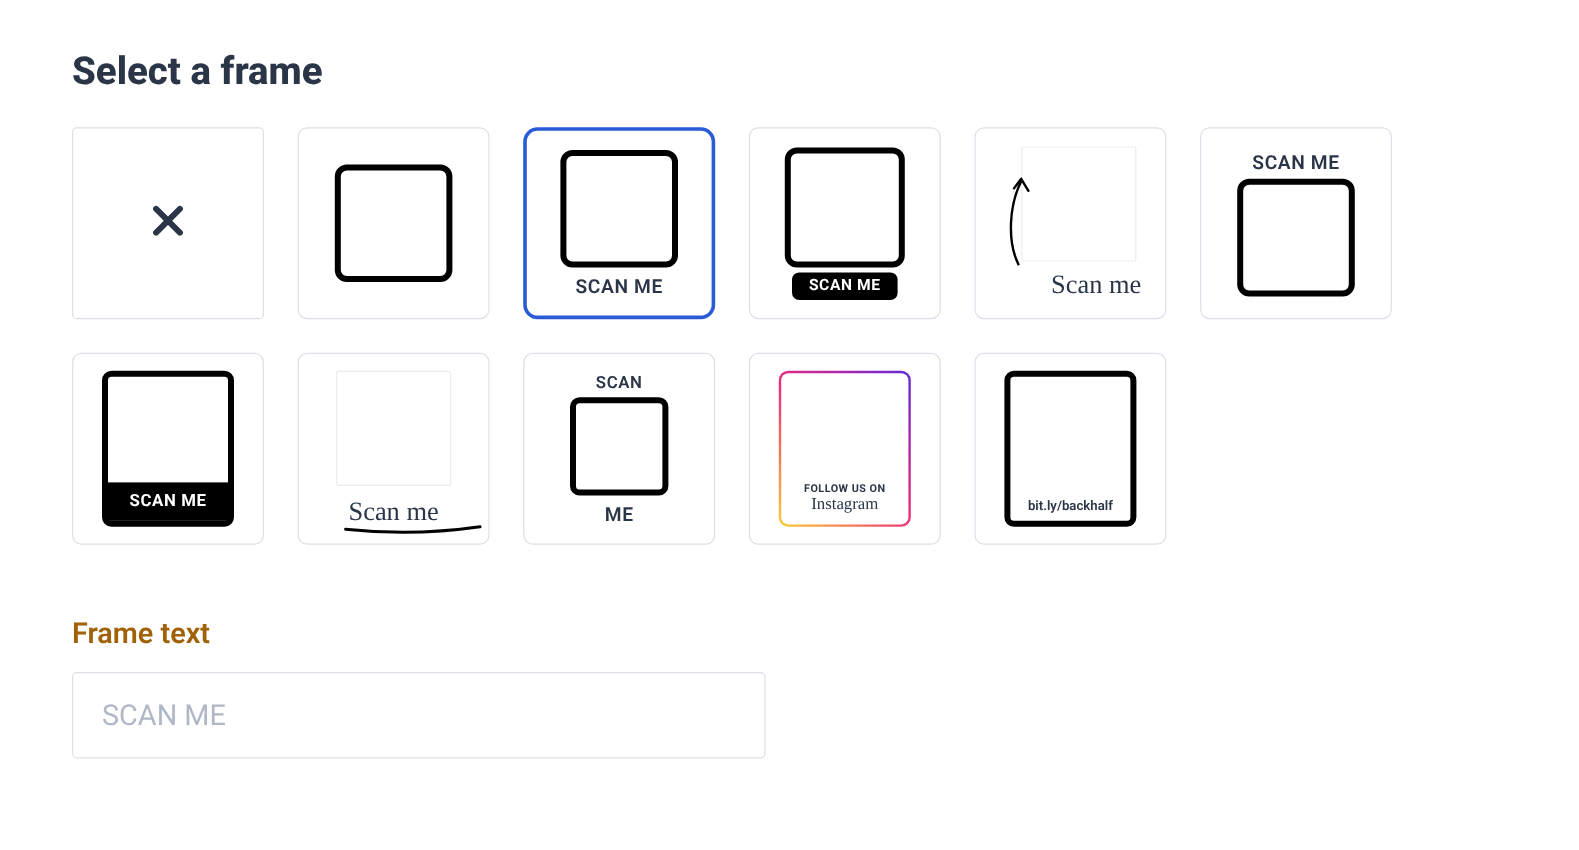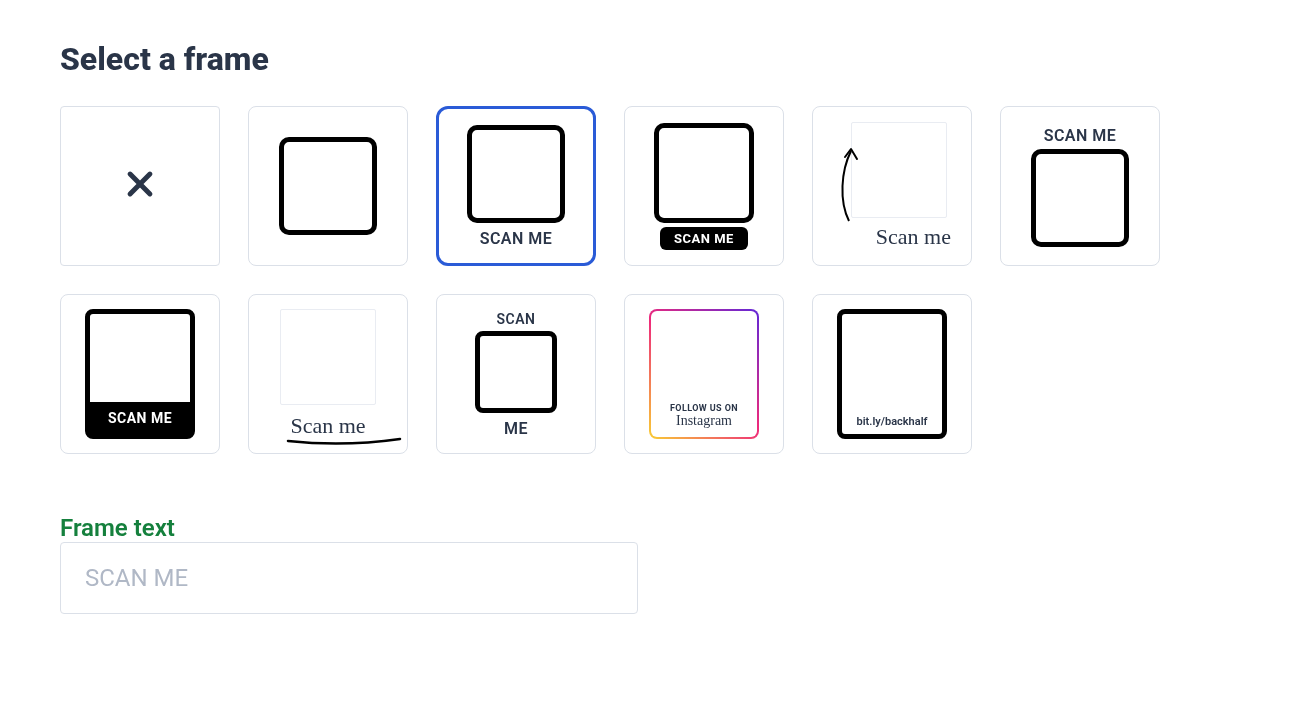--- a/index.html
+++ b/index.html
@@ -123,21 +123,21 @@
   .minus {
     width: 18px; height: 3px; background:#2a5bd7; border-radius:2px;
   }
   .less-label { color:#2a5bd7; font-weight:600; font-size:22px; }
 
   .controls-row {
     display:flex; gap: 40px; max-width: 1200px;
   }
   .control-group { flex:1; display:flex; flex-direction:column; }
   .control-label {
-    font-size: 24px; font-weight:600; color:#15803d; 
+    font-size: 24px; font-weight:600; color:#a16207; margin-bottom: 18px;
   }
   .text-input {
     height: 72px; border:1px solid #dbe0e8; border-radius:4px;
     font-size:24px; padding: 0 24px; color:#2a3548; outline:none;
     font-family: inherit;
   }
   .text-input::placeholder { color:#b0b8c6; }
 
   .color-wrap {
     display:flex; height:72px; border:1px solid #dbe0e8; border-radius:4px;

